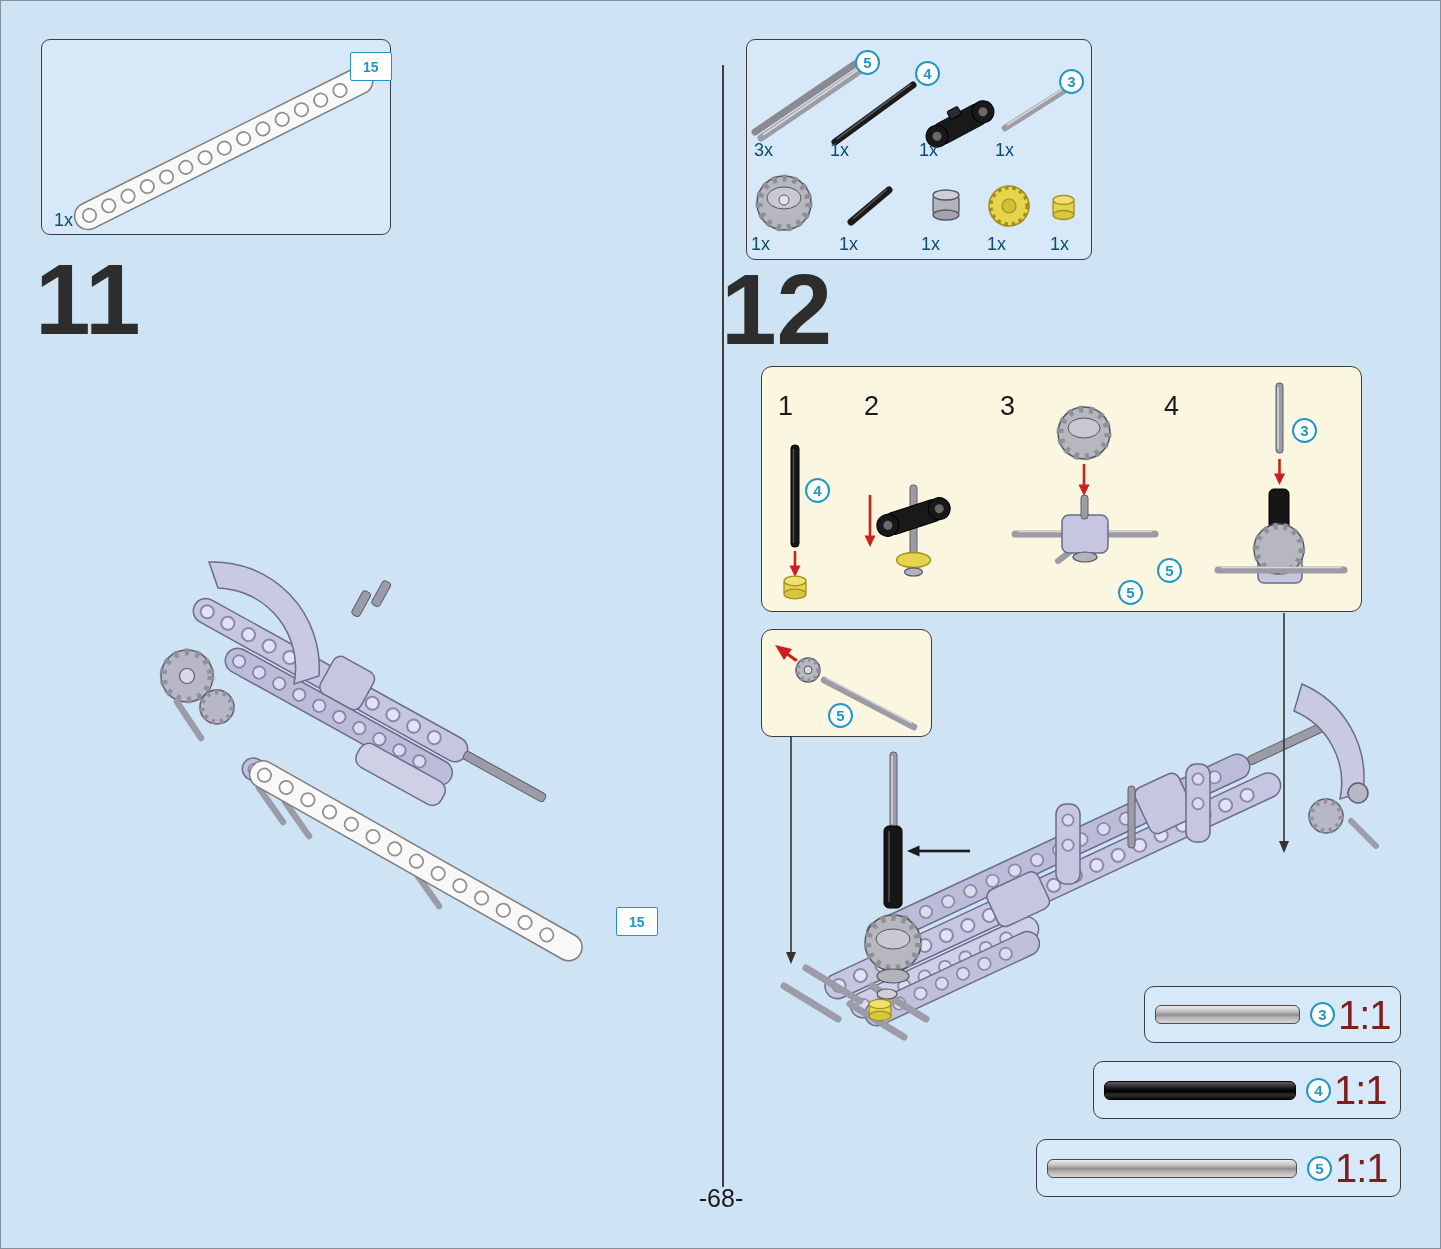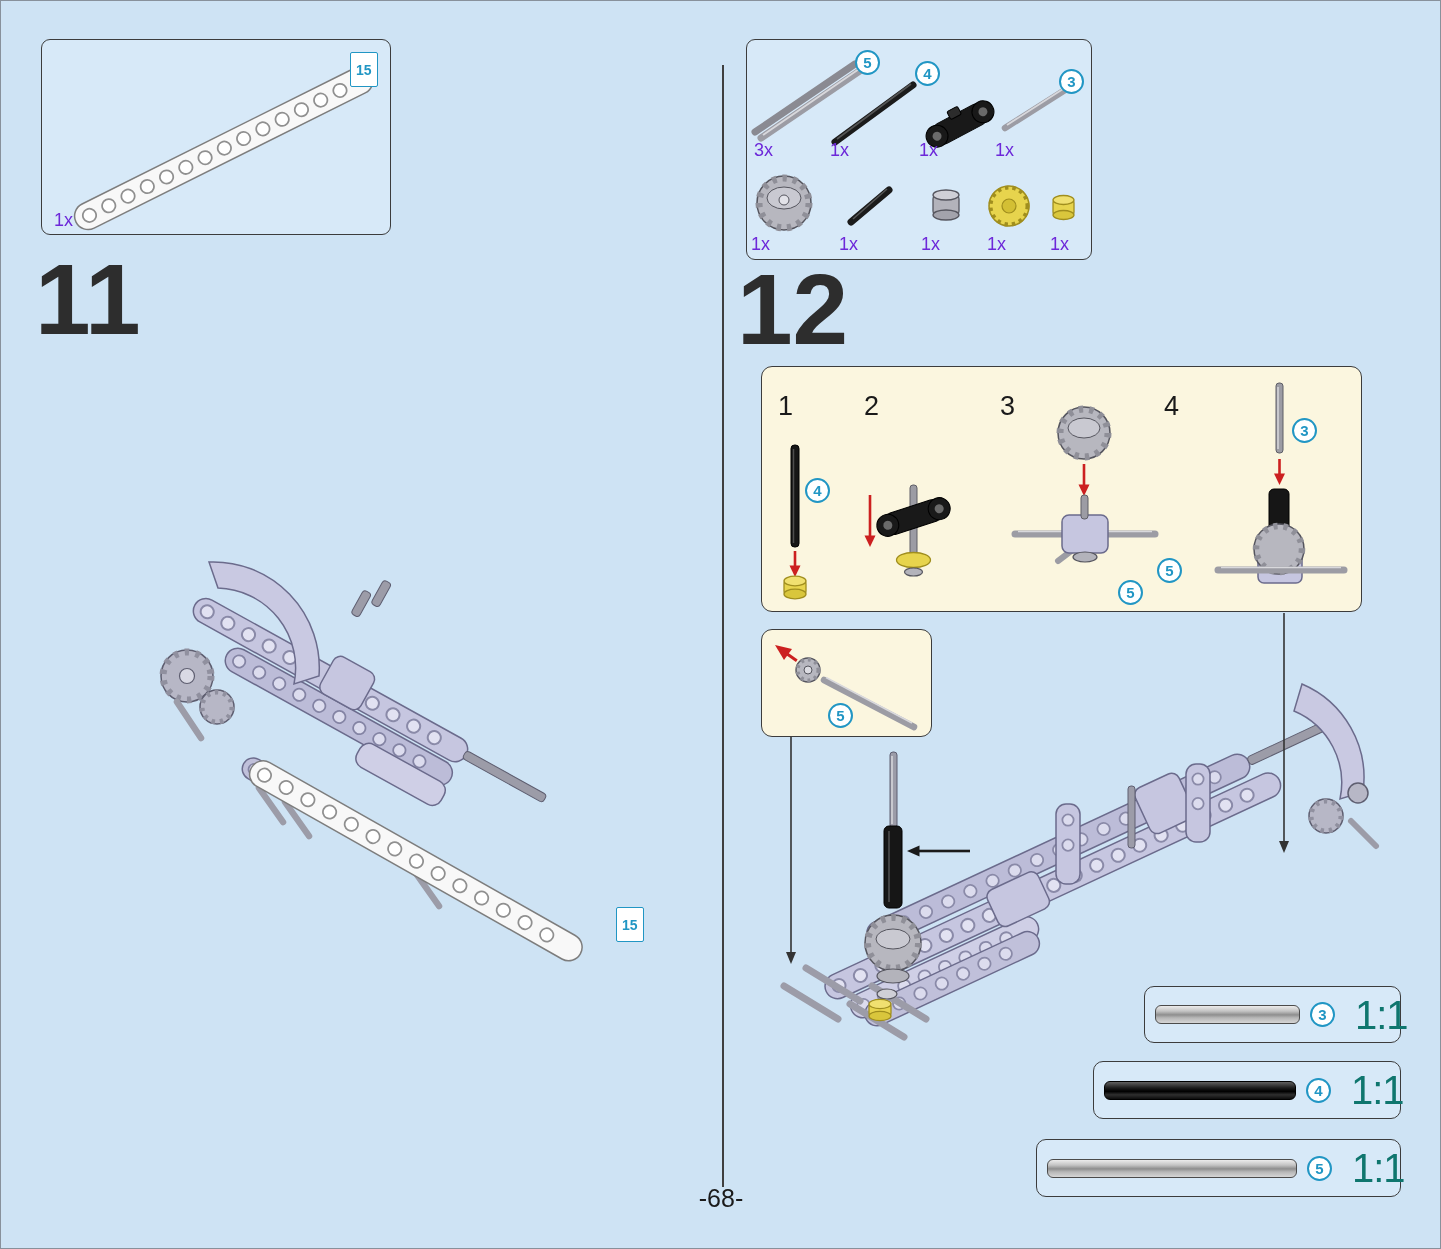--- a/index.html
+++ b/index.html
@@ -6,45 +6,45 @@
   html,body { width:1441px; height:1249px; }
   body { font-family:"Liberation Sans", sans-serif; background:#e9eef2; }
   .page { position:relative; width:1441px; height:1249px; background:#cee3f4; border:1px solid #88919b; overflow:hidden; }
 
   .box { position:absolute; border:1.5px solid #3c3c3c; }
   .box.blue  { background:#d7e9f8; border-radius:9px; }
   .box.cream { background:#fbf6df; border-radius:11px; }
 
   .step-number { position:absolute; font-size:100px; line-height:1; color:#2d2d2d; font-weight:700; }
 
-  .qty { position:absolute; font-size:18px; color:#6d28d9; }
+  .qty { position:absolute; font-size:18px; color:#0c4a6e; }
 
   .badge-circle { width:25px; height:25px; border:2.5px solid #2196c4; border-radius:50%;
     background:#ffffff; color:#2196c4; font-size:15px; font-weight:bold;
     display:flex; align-items:center; justify-content:center; flex:none; }
   .badge-circle.abs { position:absolute; }
 
-  .badge-square { position:absolute; min-width:27px; height:35px; padding:0 5px;
+  .badge-square { position:absolute; min-width:27px; height:29px; padding:0 12px;
     border:1.5px solid #2196c4; border-radius:2px; background:#ffffff; color:#2196c4;
     font-size:14px; font-weight:bold; display:flex; align-items:center; justify-content:center; }
 
   .substep-num { position:absolute; font-size:27px; color:#1a1a1a; }
 
   .divider { position:absolute; left:721px; top:64px; width:2px; height:1122px; background:#3f3f3f; }
 
   .page-number { position:absolute; left:655px; top:1183px; width:130px; text-align:center;
     font-size:25px; color:#1a1a1a; }
 
   .scale-box { position:absolute; border:1.5px solid #3c3c3c; border-radius:10px; background:#d7e9f8;
     display:flex; align-items:center; padding:0 10px; }
   .scale-axle { height:19px; border-radius:6px; border:1.5px solid #4b4b4b; flex:none;
     background:linear-gradient(to bottom,#ececec,#c4c4c4 30%,#8e8e8e 52%,#b7b7b7 70%,#d6d6d6); }
   .scale-axle.black { border-color:#000;
     background:linear-gradient(to bottom,#606060,#1c1c1c 35%,#000 55%,#2f2f2f 75%,#0d0d0d); }
-  .ratio { font-size:40px; line-height:1; color:#0f766e; margin-left:20px; letter-spacing:-1px; }
+  .ratio { font-size:40px; line-height:1; color:#7f1d1d; margin-left:3px; letter-spacing:-1px; }
   .scale-box .badge-circle { margin-left:10px; }
 
   svg { display:block; }
 </style>
 </head>
 <body>
 
 <div class="page">
 
   <div class="divider"></div>
@@ -164,21 +164,21 @@
     <div class="qty" style="left:172px; top:100px;">1x</div>
     <div class="qty" style="left:248px; top:100px;">1x</div>
 
     <div class="qty" style="left:4px; top:194px;">1x</div>
     <div class="qty" style="left:92px; top:194px;">1x</div>
     <div class="qty" style="left:174px; top:194px;">1x</div>
     <div class="qty" style="left:240px; top:194px;">1x</div>
     <div class="qty" style="left:303px; top:194px;">1x</div>
   </div>
 
-  <div class="step-number" style="left:736px; top:258px;">12</div>
+  <div class="step-number" style="left:720px; top:258px;">12</div>
 
   <div class="box cream" style="left:760px; top:365px; width:601px; height:246px;">
     <svg width="601" height="246" viewBox="0 0 601 246" style="position:absolute;left:0;top:0">
       <g>
         <rect x="29" y="78" width="8" height="102" rx="3.5" fill="#161616" stroke="#000000"></rect>
         <line x1="31.5" y1="82" x2="31.5" y2="176" stroke="#4e4e4e" stroke-width="1.5"></line>
       </g>
       <g fill="#cc2020">
         <rect x="31.7" y="184" width="2.6" height="16"></rect>
         <polygon points="33,210 27.5,198.5 38.5,198.5"></polygon>

